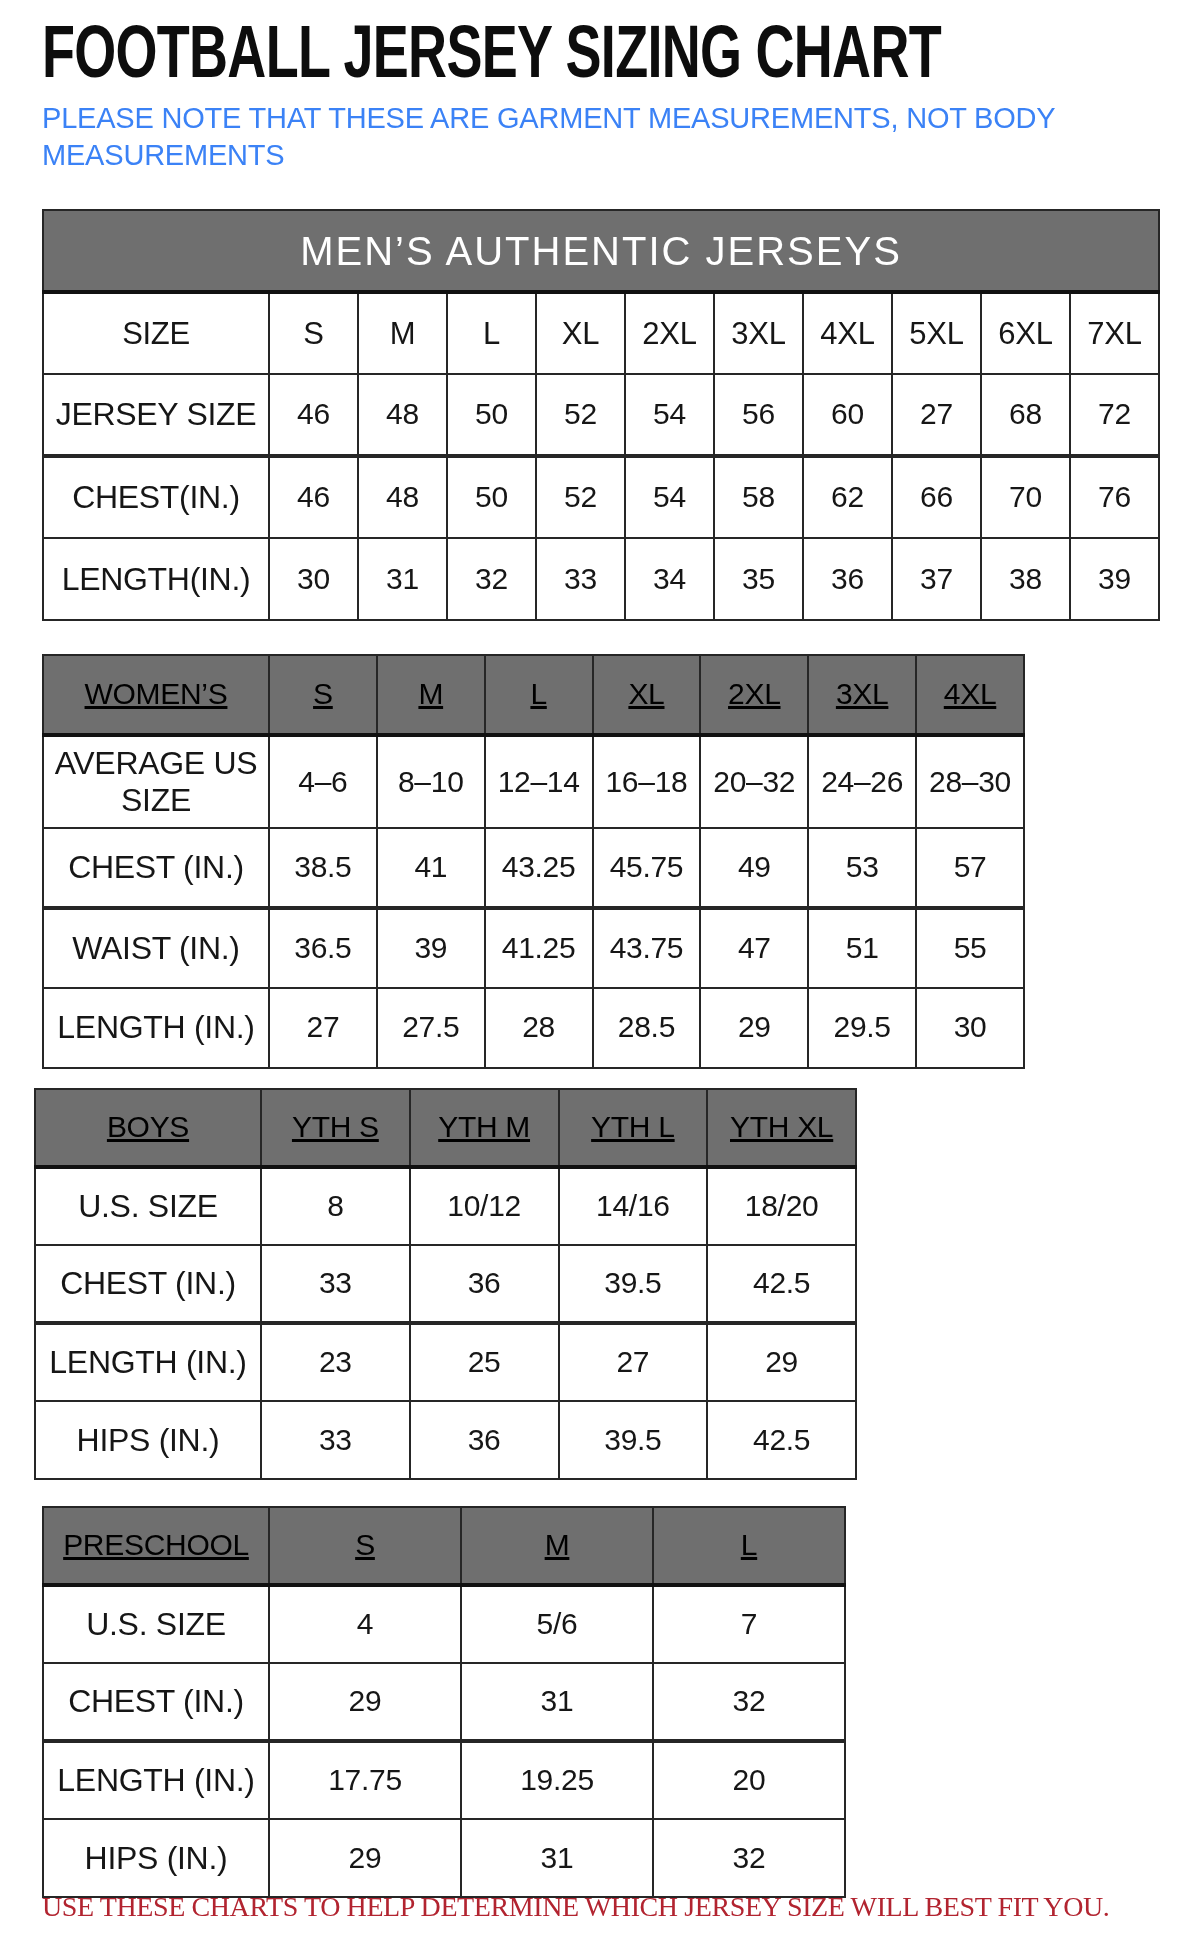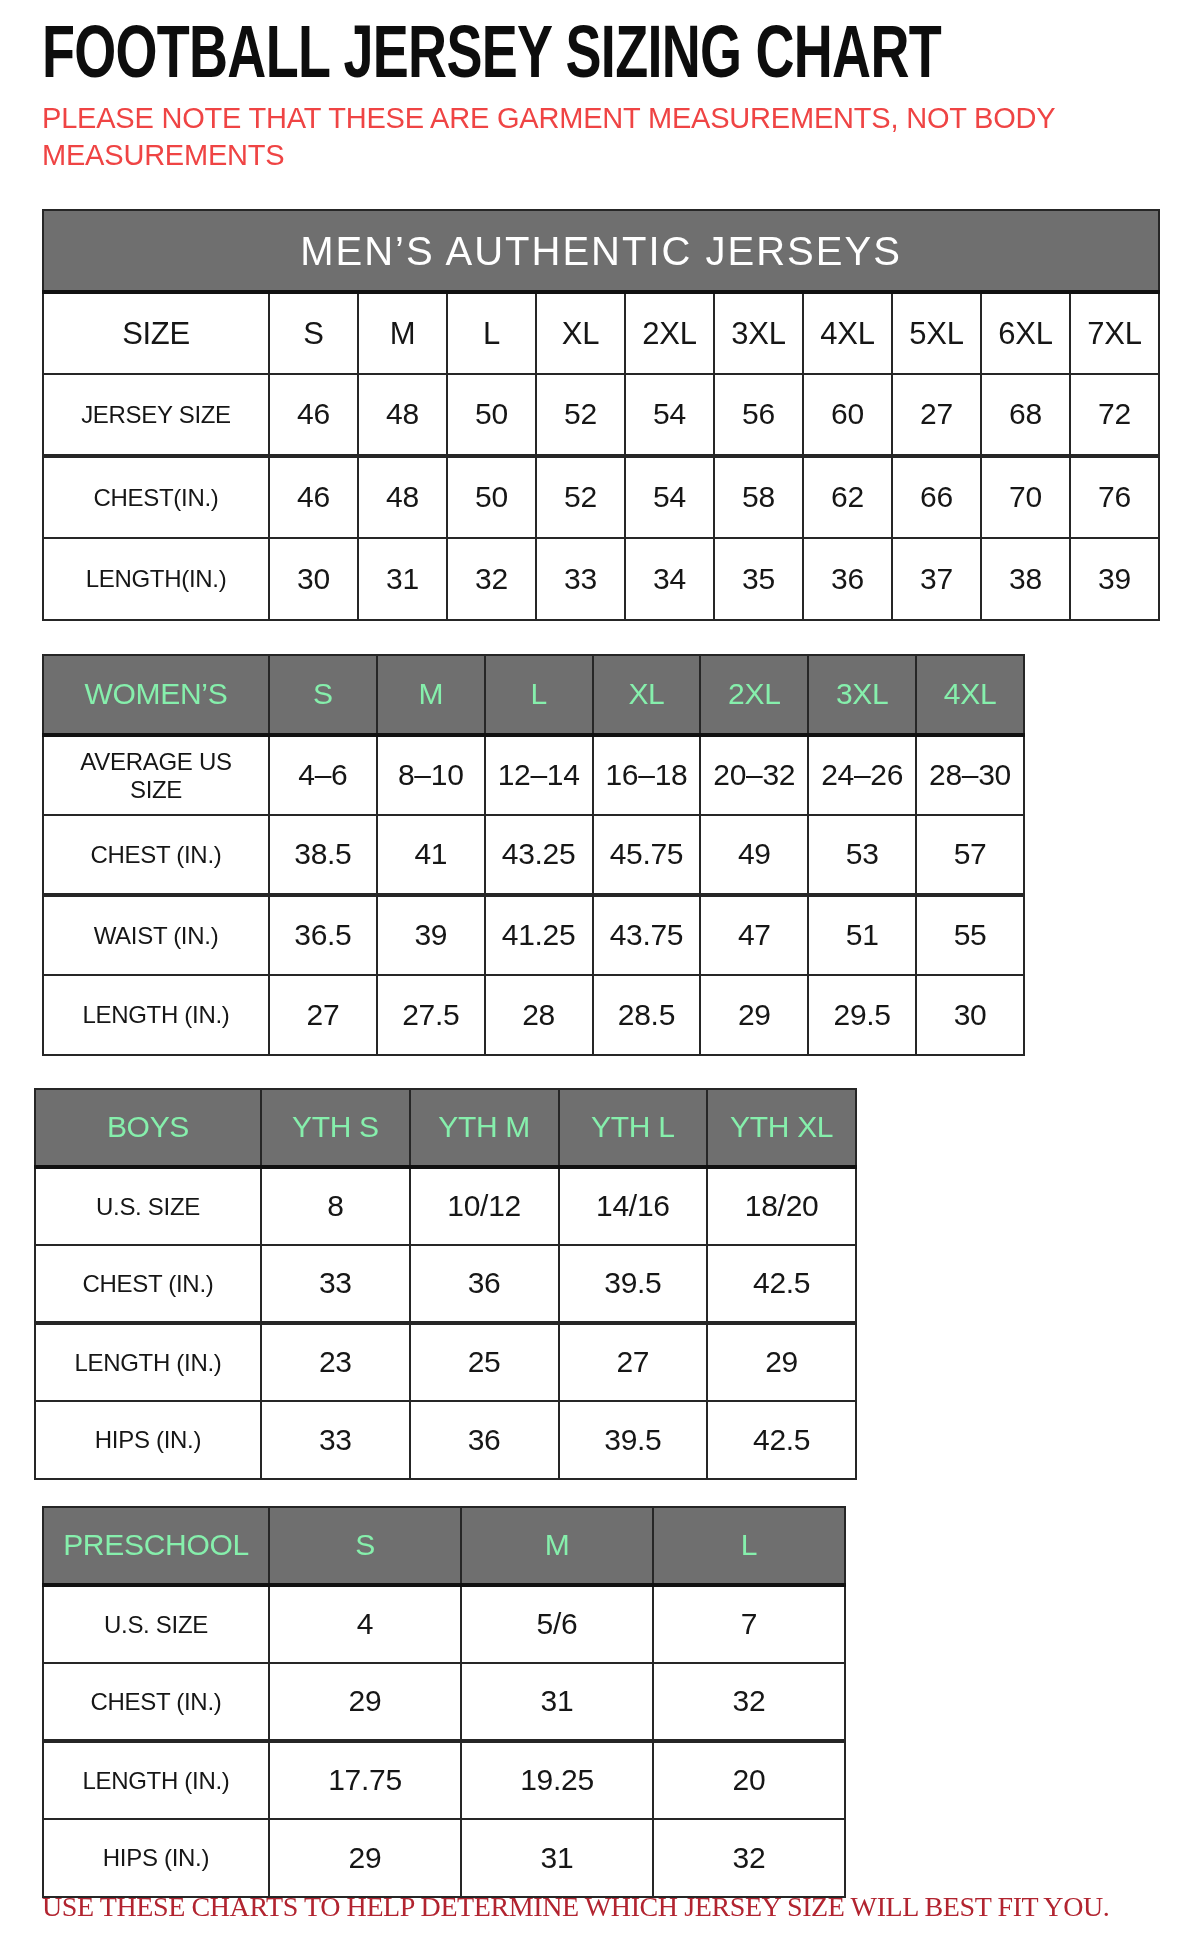--- a/index.html
+++ b/index.html
@@ -13,21 +13,21 @@
 
   .title {
     position: absolute; left: 42px; top: 14px;
     font-size: 75px; font-weight: 800; letter-spacing: -1px;
     color: #0d0d0d; white-space: nowrap;
     transform: scaleX(0.72); transform-origin: 0 0;
     line-height: 74px;
   }
   .note {
     position: absolute; left: 42px; top: 100px;
-    color: #ef4444; font-size: 29px; line-height: 37px;
+    color: #3b82f6; font-size: 29px; line-height: 37px;
     letter-spacing: -0.2px;
   }
   .footer-note {
     position: absolute; left: 42px; top: 1891px;
     color: #b22430; font-size: 28px; letter-spacing: -0.4px;
     white-space: nowrap;
     font-family: Liberation Serif, serif;
   }
 
   table {
@@ -56,26 +56,26 @@
     padding: 0 6px;
     letter-spacing: -0.3px;
     line-height: 1.15;
   }
   td.banner {
     background: #6f6f6f; color: #ffffff;
     font-size: 40px; letter-spacing: 2px;
     border-bottom-width: 4px; border-bottom-color: #111111;
   }
   td.head {
-    background: #6f6f6f; color: #86efac;
+    background: #6f6f6f; color: #000000;
     font-size: 30px;
-    border-bottom-width: 4px; border-bottom-color: #111111;
+    border-bottom-width: 4px; border-bottom-color: #111111; text-decoration: underline;
   }
   td.subhead { font-size: 31px; }
-  td.label   { font-size: 24px; padding: 8px 8px; }
+  td.label   { font-size: 32px; padding: 8px 8px; }
 
   
   table tr:nth-child(3) td { border-bottom-width: 4px; }
 </style>
 </head>
 <body>
 
 <div class="title">FOOTBALL JERSEY SIZING CHART</div>
 
 <div class="note">

